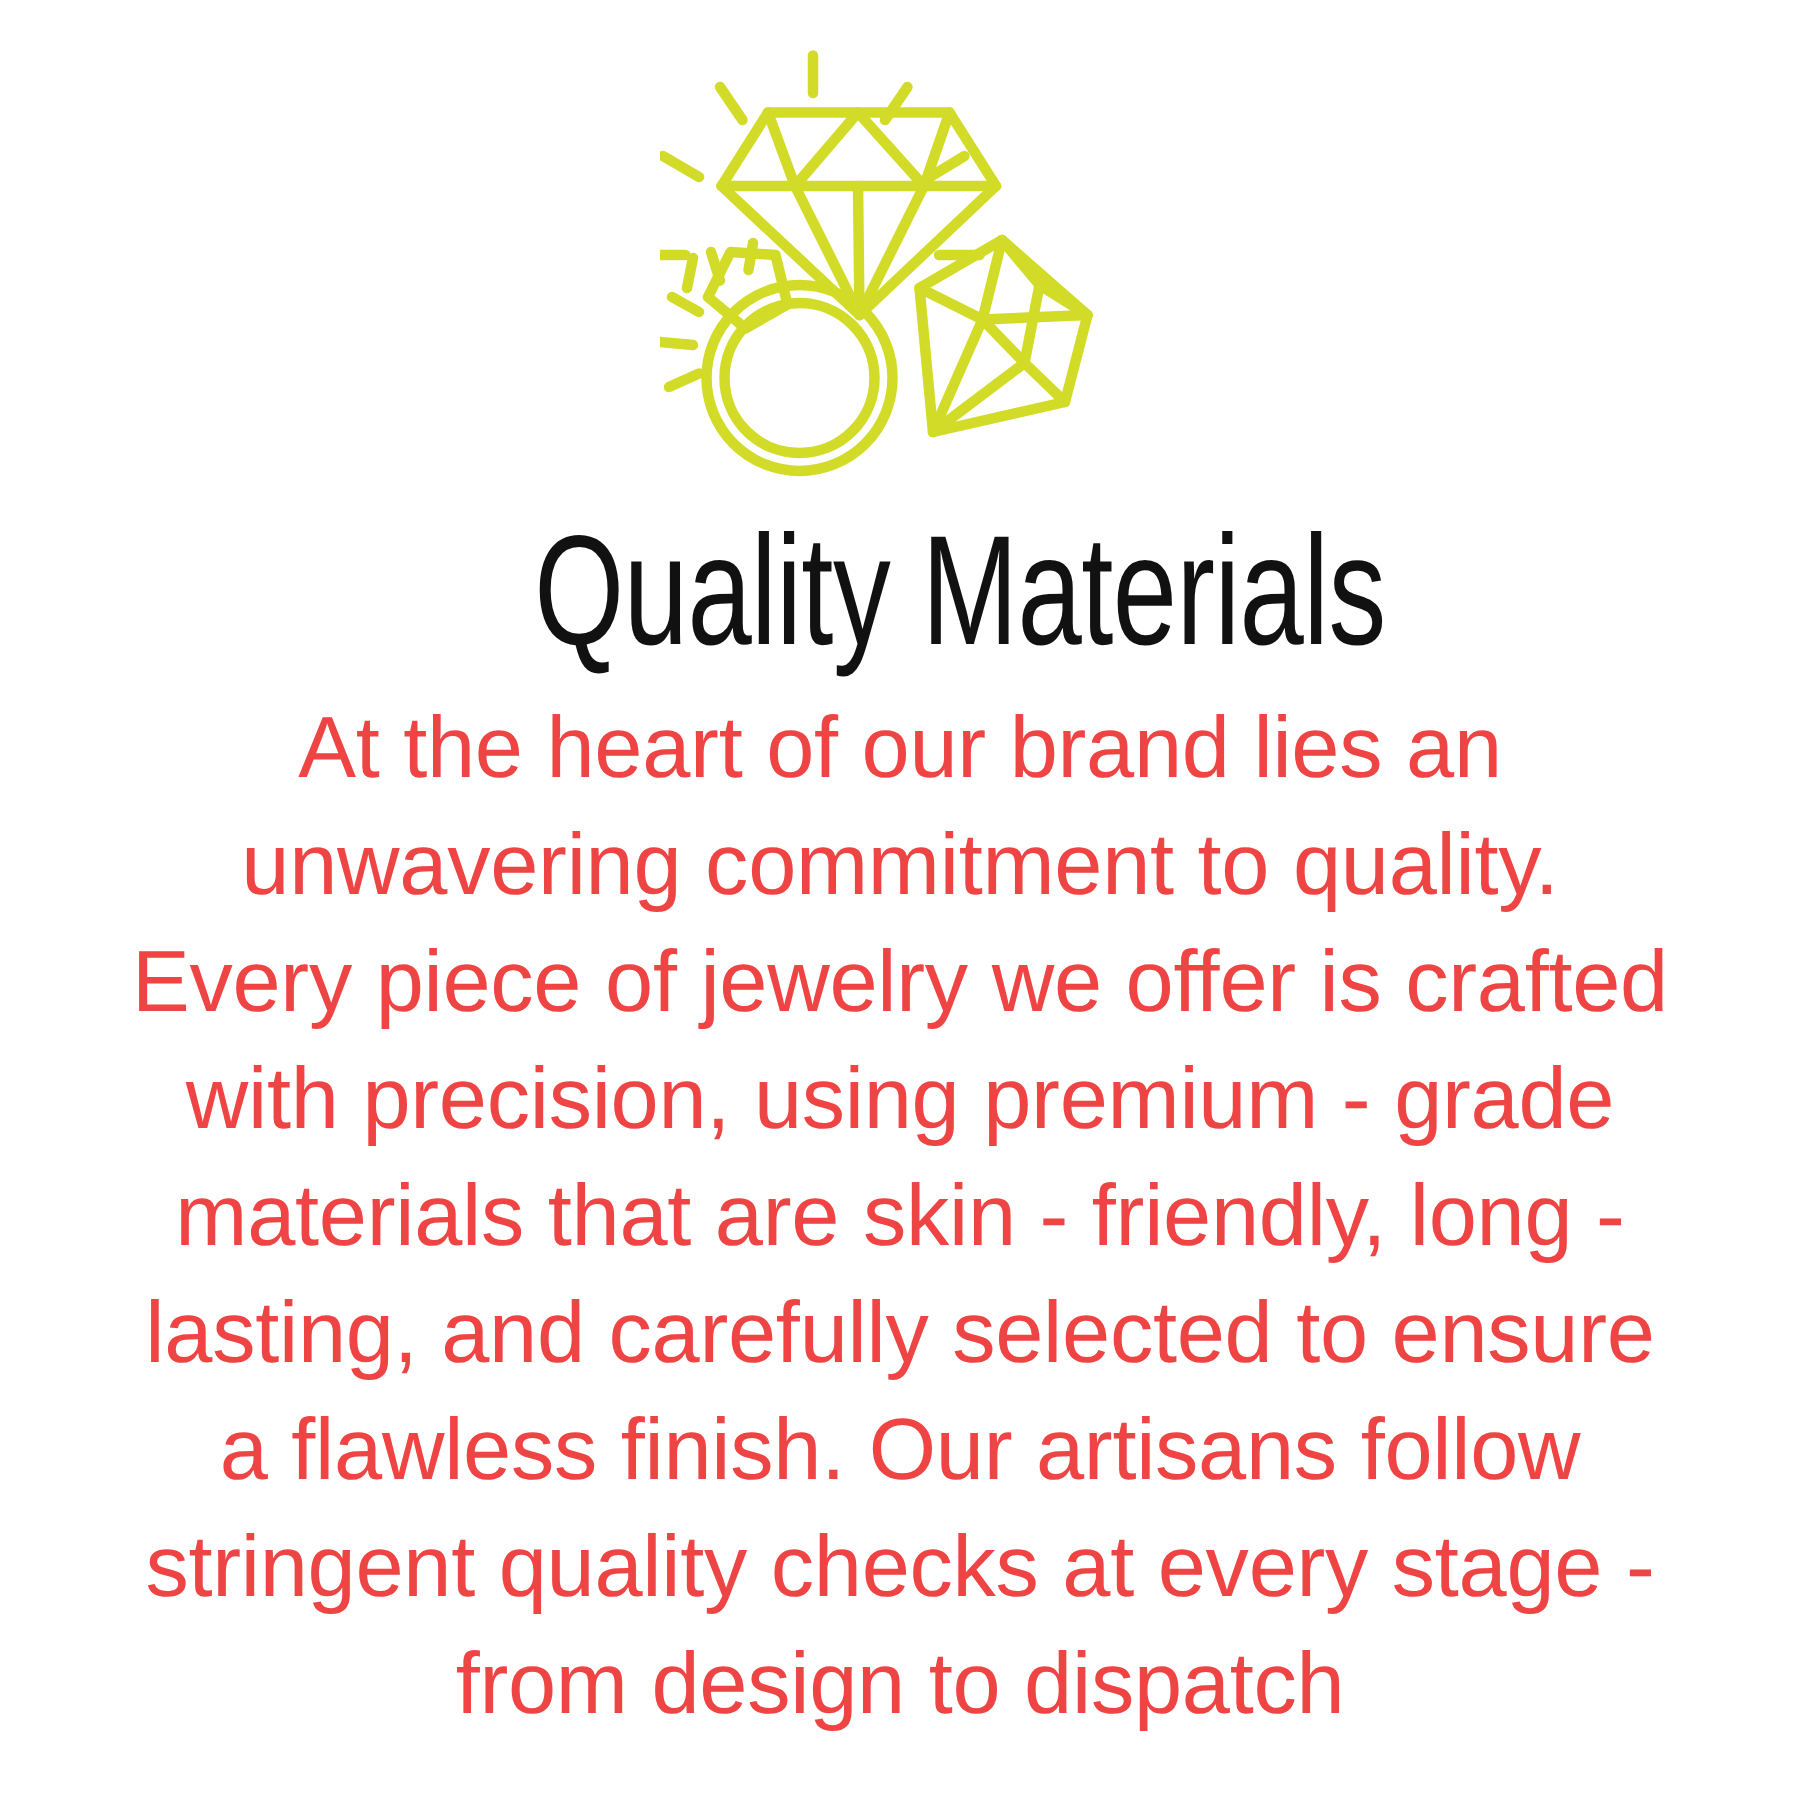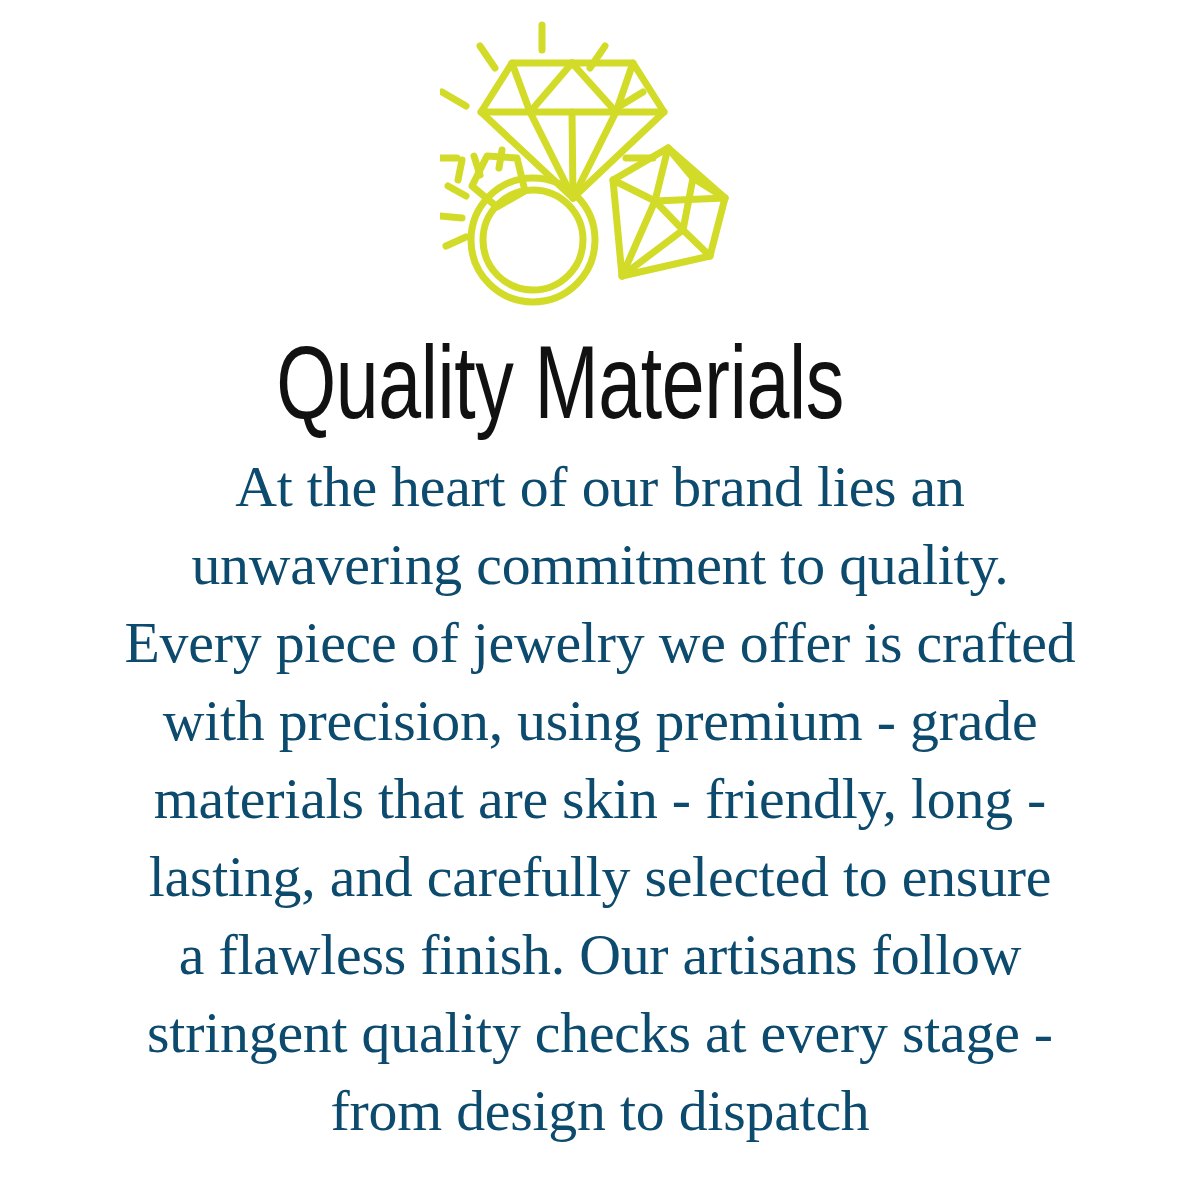--- a/index.html
+++ b/index.html
@@ -15,22 +15,23 @@
     overflow: hidden;
   }
 
   .card {
     width: 1200px;
     height: 1004px;
     box-sizing: border-box;
     background: #ffffff;
     display: flex;
     flex-direction: column;
-    align-items: flex-start;
+    align-items: flex-end;
     padding-top: 8px;
+    margin-top: 12px;
   }
 
   
   .icon-wrap {
     width: 320px;
     height: 300px;
     display: block;
     margin: 0 auto;
     flex: 0 0 auto;
   }
@@ -50,25 +51,25 @@
     text-align: center;
     letter-spacing: -0.5px;
     margin: 22px 0 14px 0;
     width: 1120px;
     transform: scaleX(1.0);
     white-space: nowrap;
   }
 
   
   .body-copy {
-    font-family: Liberation Serif, serif;
+    font-family: Liberation Sans, sans-serif;
     font-size: 58px;
     line-height: 78px;
     font-weight: 400;
-    color: #0c4a6e;
+    color: #ef4444;
     text-align: center;
     width: 1140px;
     margin: 0 auto;
     letter-spacing: -0.2px;
   }
   .body-copy .ln {
     display: block;
     white-space: nowrap;
   }
 </style>

